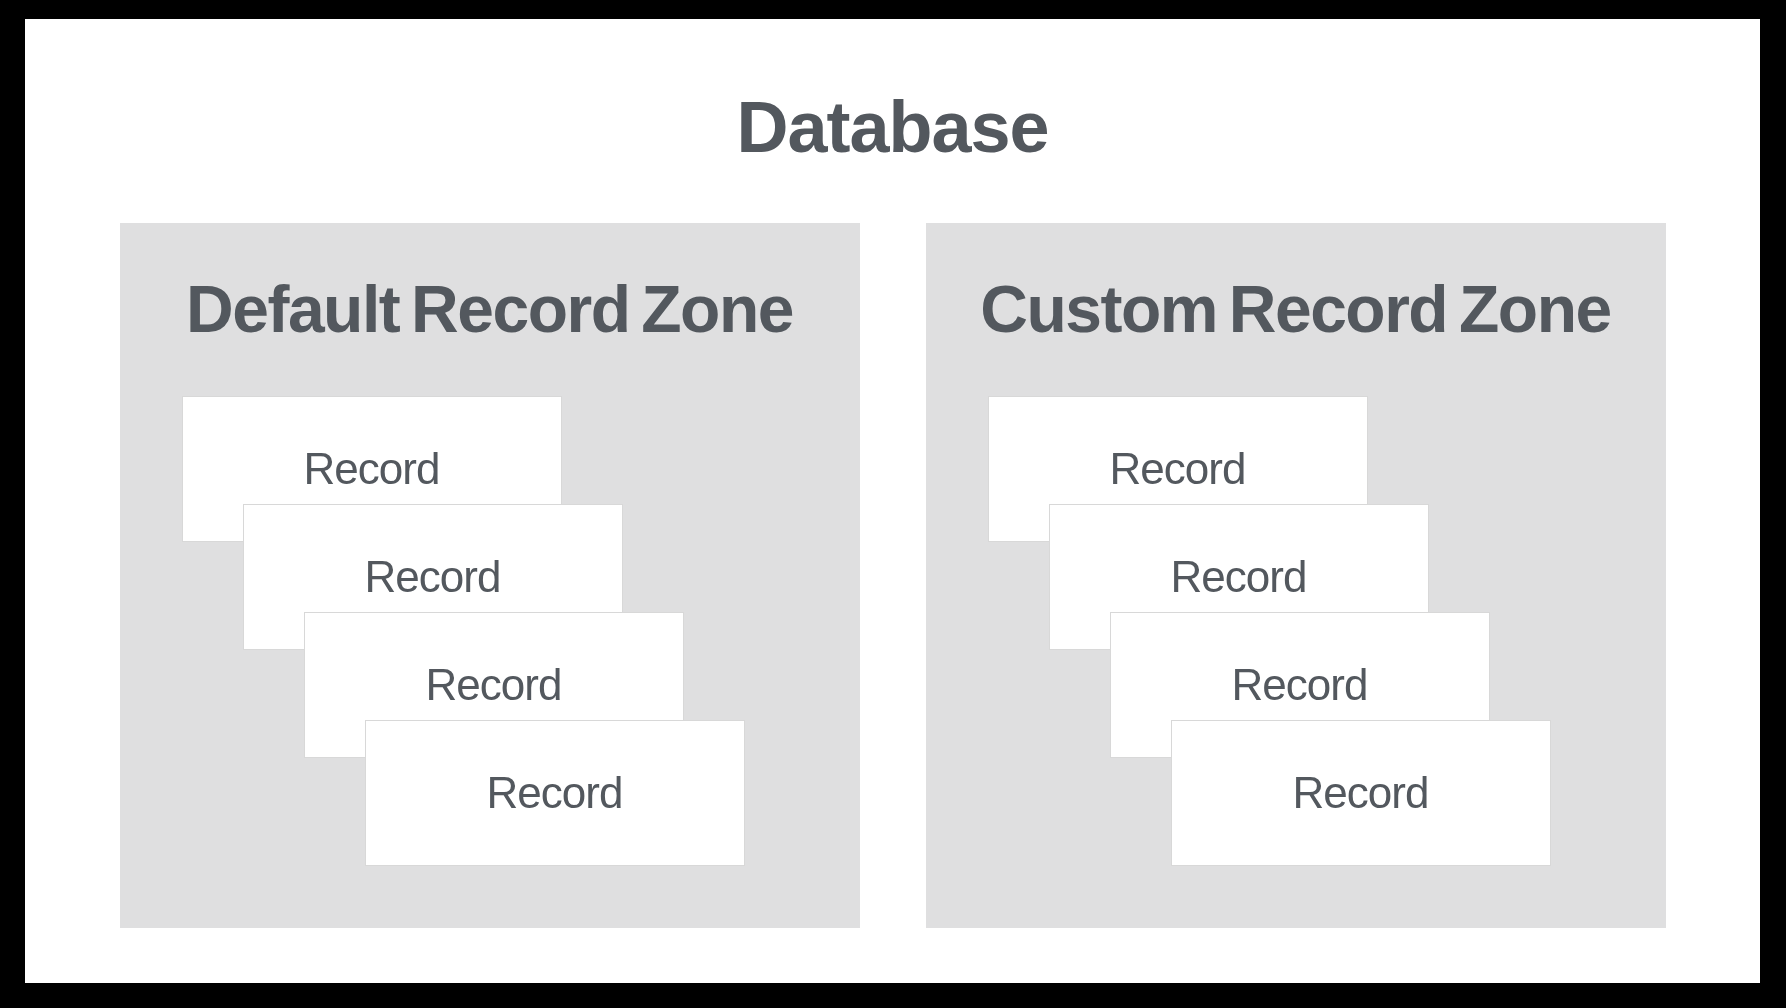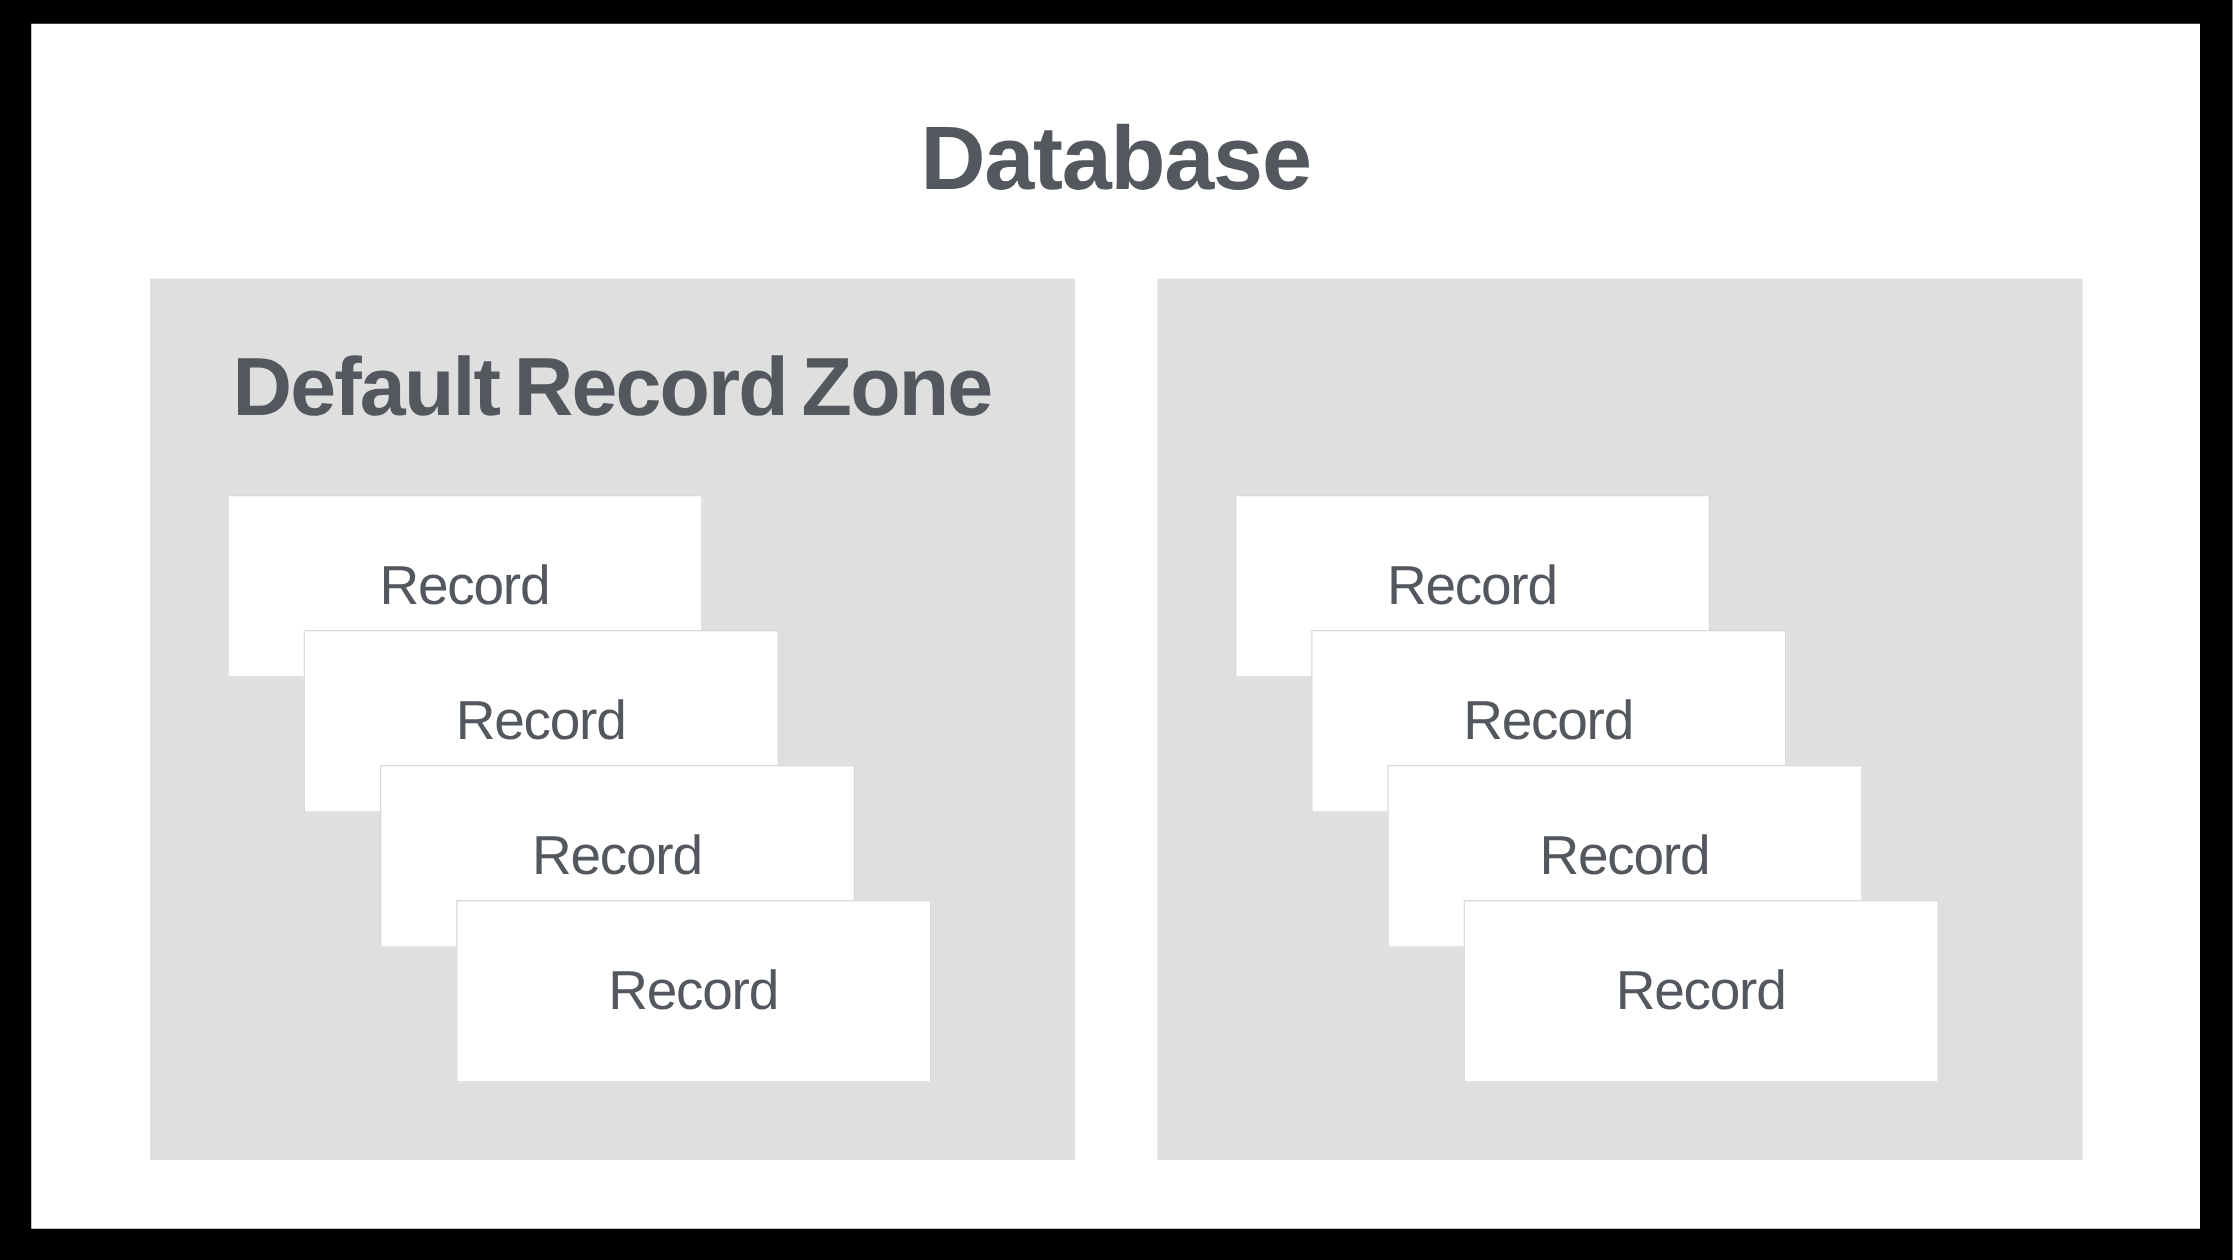--- a/index.html
+++ b/index.html
@@ -93,20 +93,21 @@
 
     <div class="zone">
       <div class="zone-title">Default Record Zone</div>
       <div class="record-card card-0">Record</div>
       <div class="record-card card-1">Record</div>
       <div class="record-card card-2">Record</div>
       <div class="record-card card-3">Record</div>
     </div>
 
     <div class="zone">
+      <div class="zone-title">Custom Record Zone</div>
       <div class="record-card card-0">Record</div>
       <div class="record-card card-1">Record</div>
       <div class="record-card card-2">Record</div>
       <div class="record-card card-3">Record</div>
     </div>
 
   </div>
 </div>
 
 </body></html>

